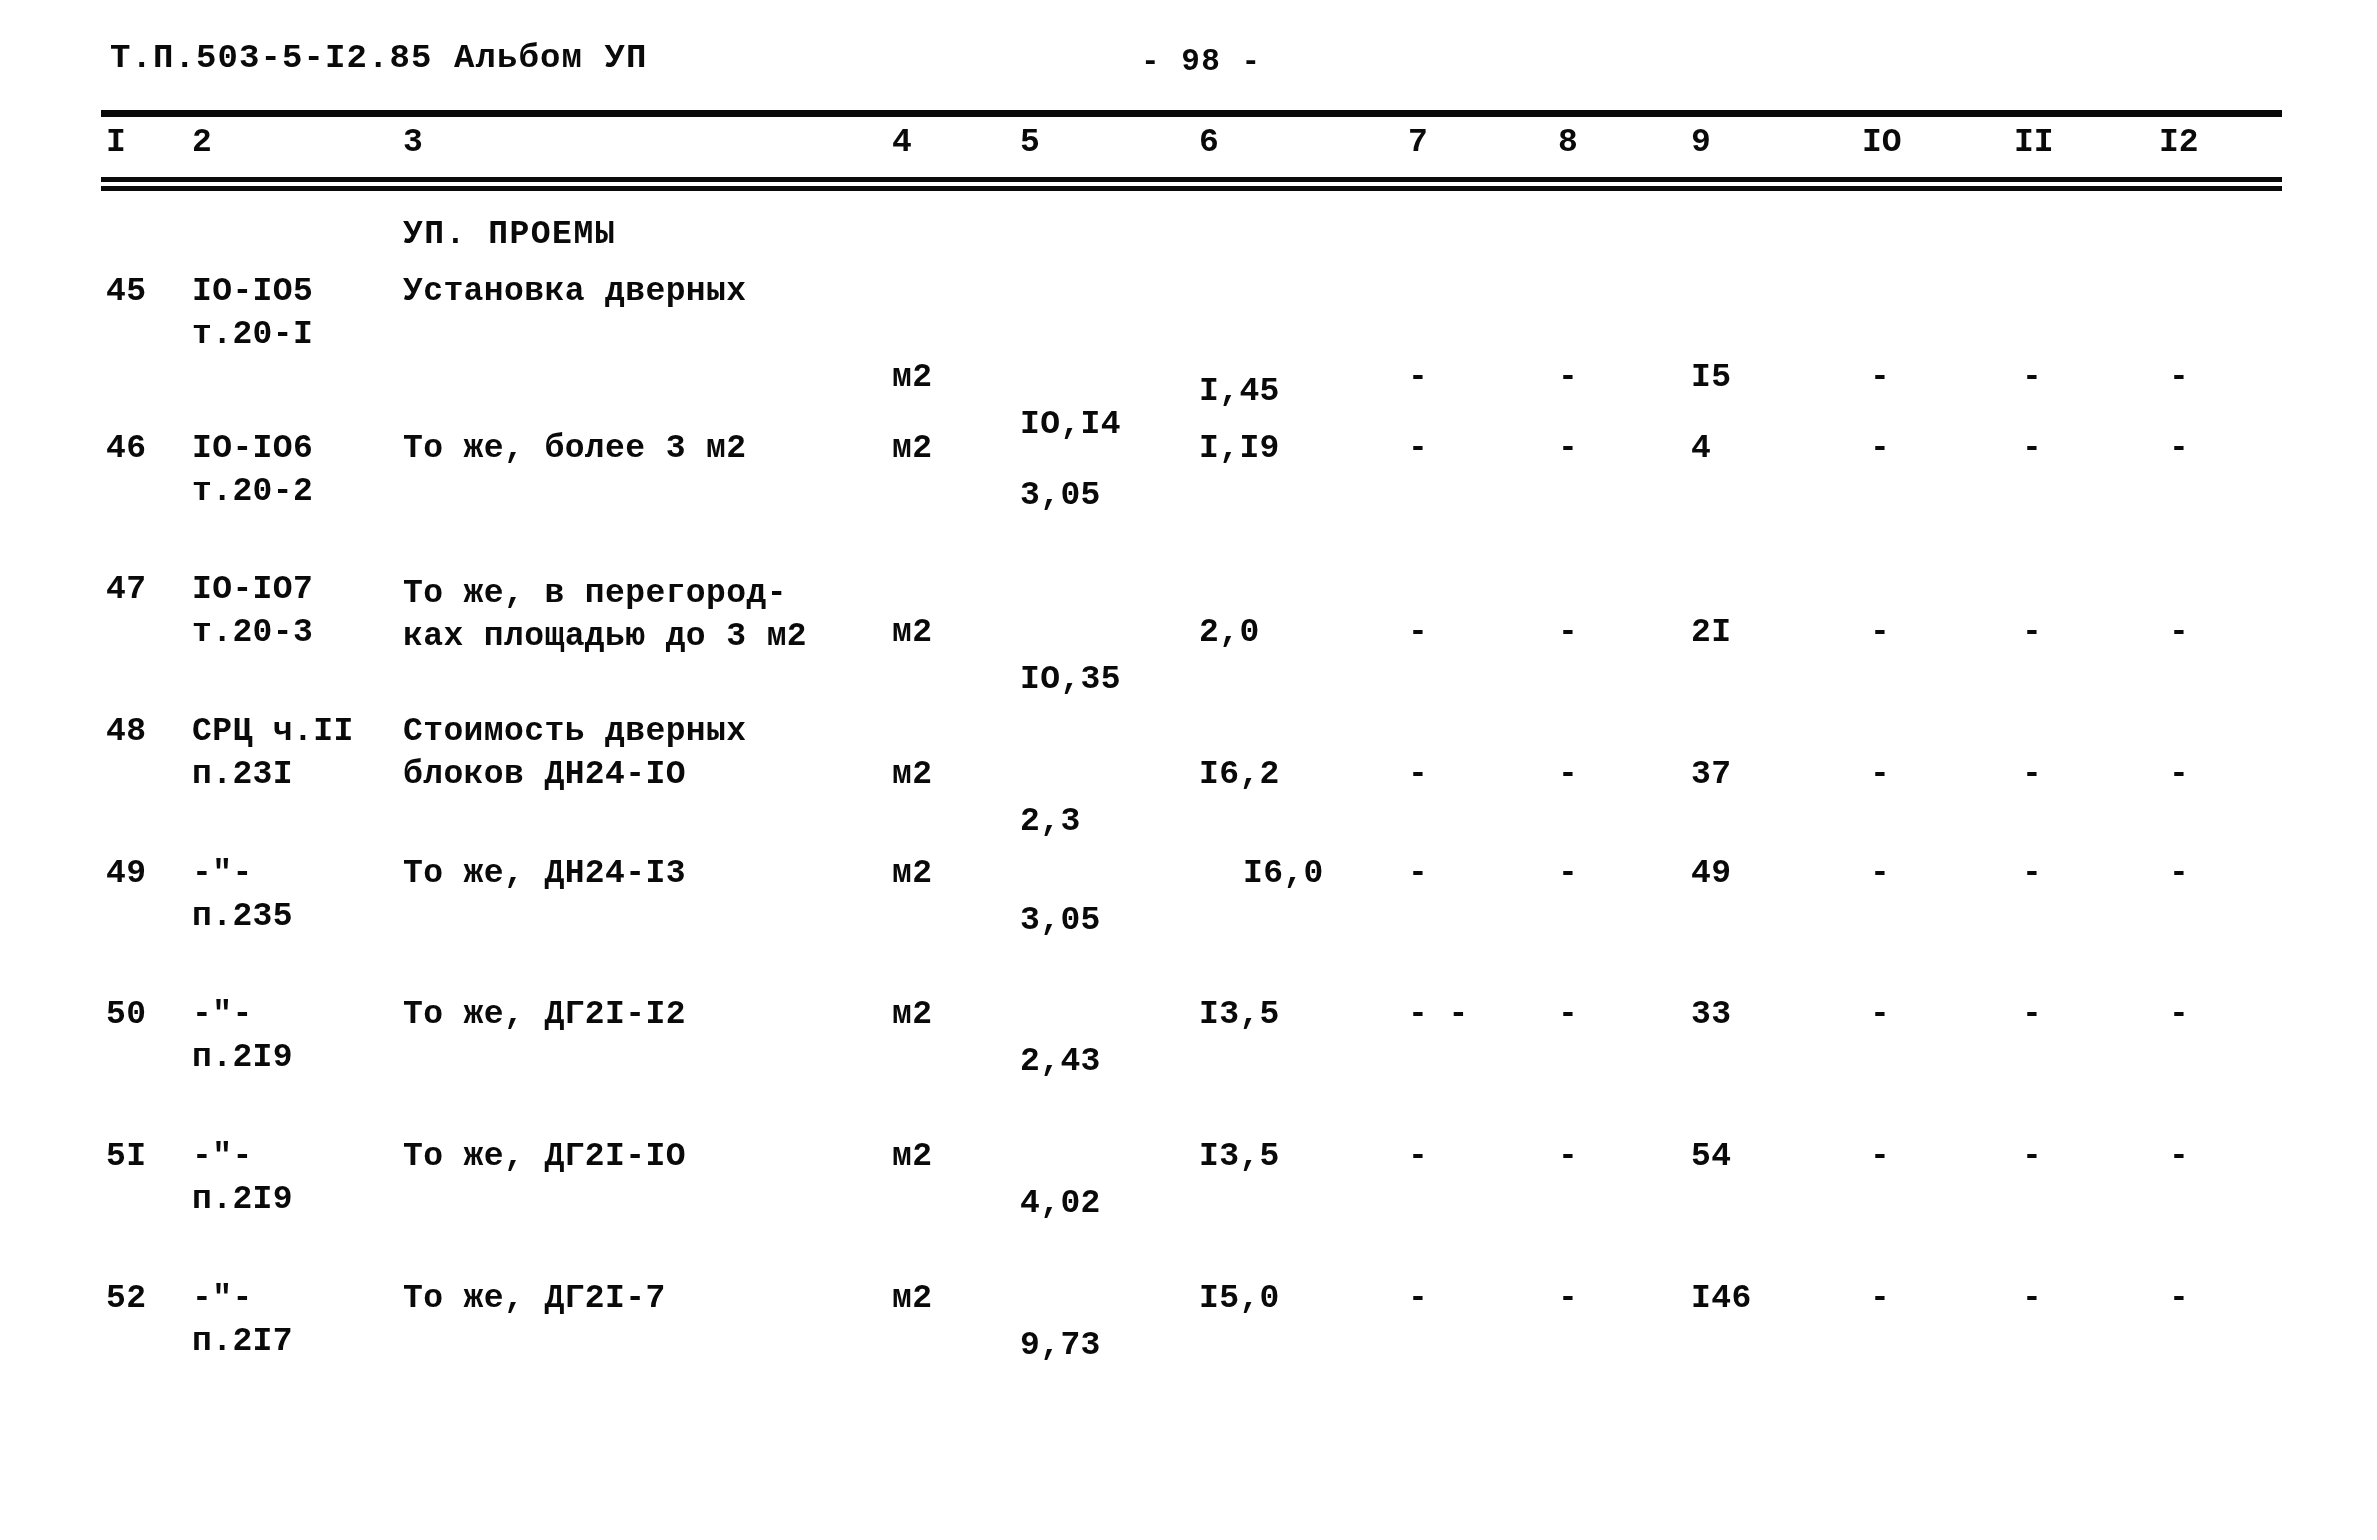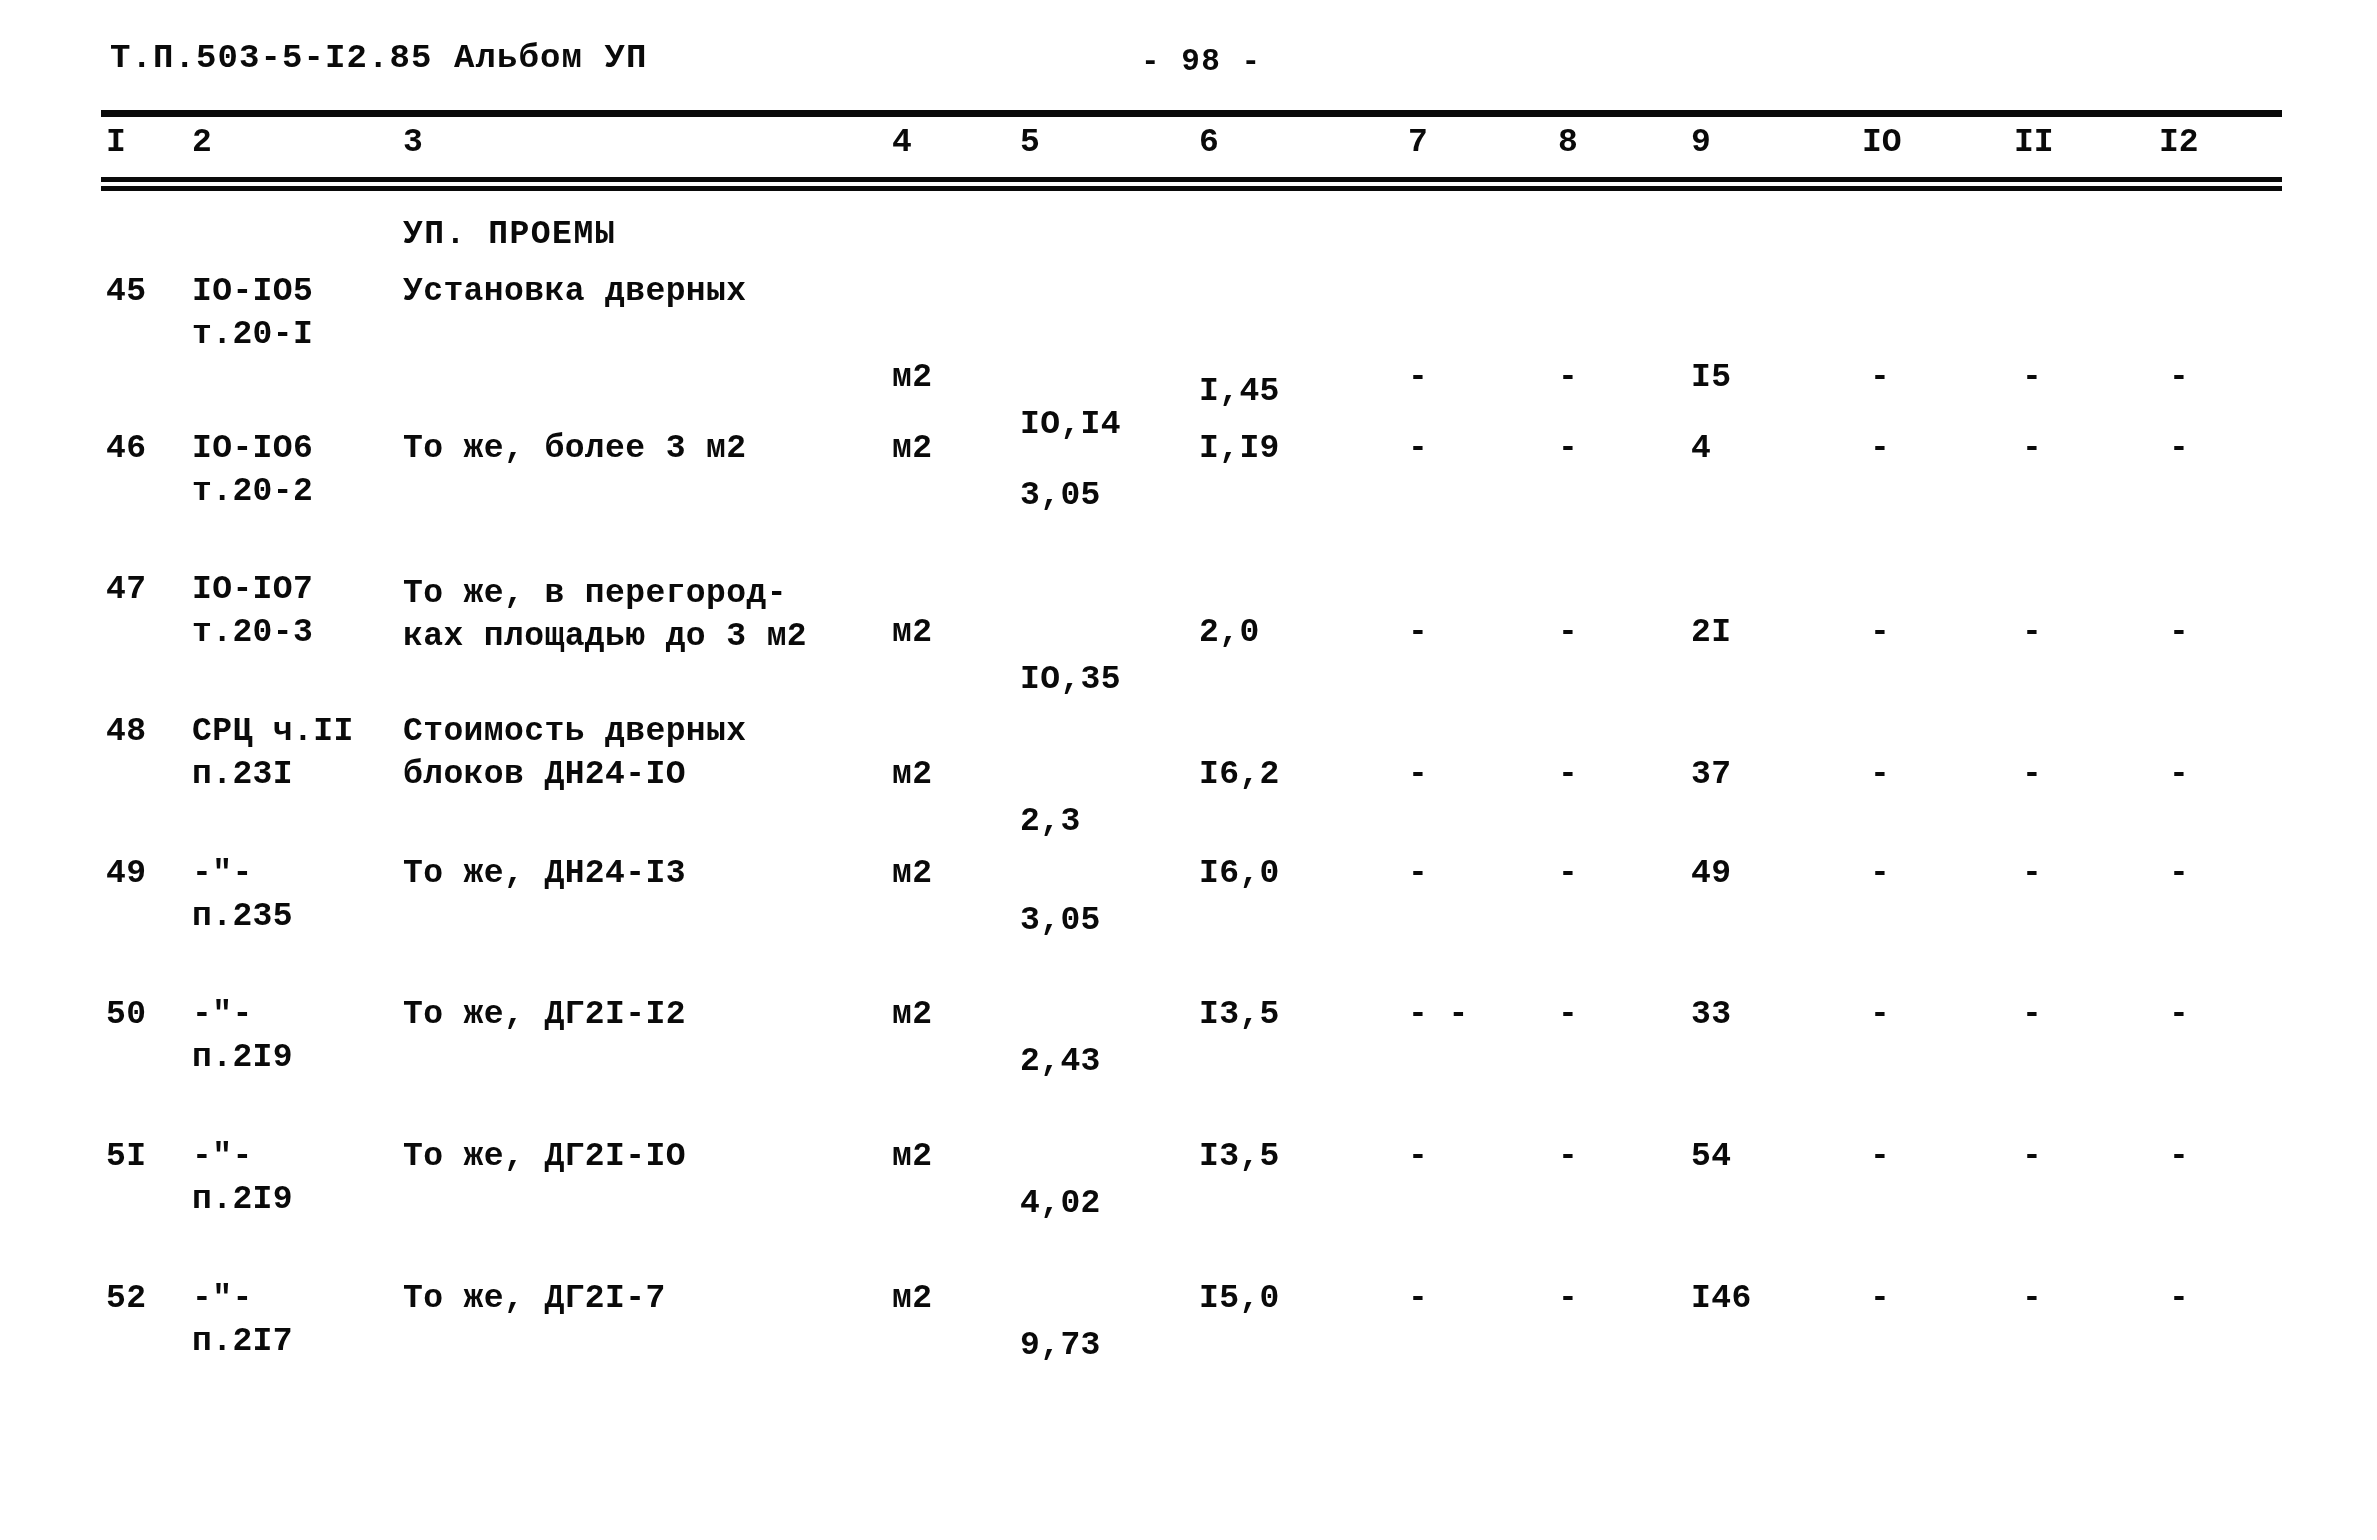--- a/index.html
+++ b/index.html
@@ -209,21 +209,21 @@
           <div class="cell c-10" style="top: 43px;">-</div>
           <div class="cell c-11" style="top: 43px;">-</div>
           <div class="cell c-12" style="top: 43px;">-</div>
         </div>
         <div class="row" style="top: 649px;">
           <div class="cell c-num" style="top: 0px;">49</div>
           <div class="cell c-code" style="top: 0px;"><span class="sub">-"-</span><span class="sub">п.235</span></div>
           <div class="cell c-desc" style="top: 0px;"><span class="sub">То же, ДН24-I3</span></div>
           <div class="cell c-unit" style="top: 0px;">м2</div>
           <div class="cell c-5" style="top: 0px;">3,05</div>
-          <div class="cell c-6" style="top: 0px;">I6,0</div>
+          <div class="cell c-6" style="top: 0px; margin-left: 44px;">I6,0</div>
           <div class="cell c-7" style="top: 0px;">-</div>
           <div class="cell c-8" style="top: 0px;">-</div>
           <div class="cell c-9" style="top: 0px;">49</div>
           <div class="cell c-10" style="top: 0px;">-</div>
           <div class="cell c-11" style="top: 0px;">-</div>
           <div class="cell c-12" style="top: 0px;">-</div>
         </div>
         <div class="row" style="top: 790px;">
           <div class="cell c-num" style="top: 0px;">50</div>
           <div class="cell c-code" style="top: 0px;"><span class="sub">-"-</span><span class="sub">п.2I9</span></div>

